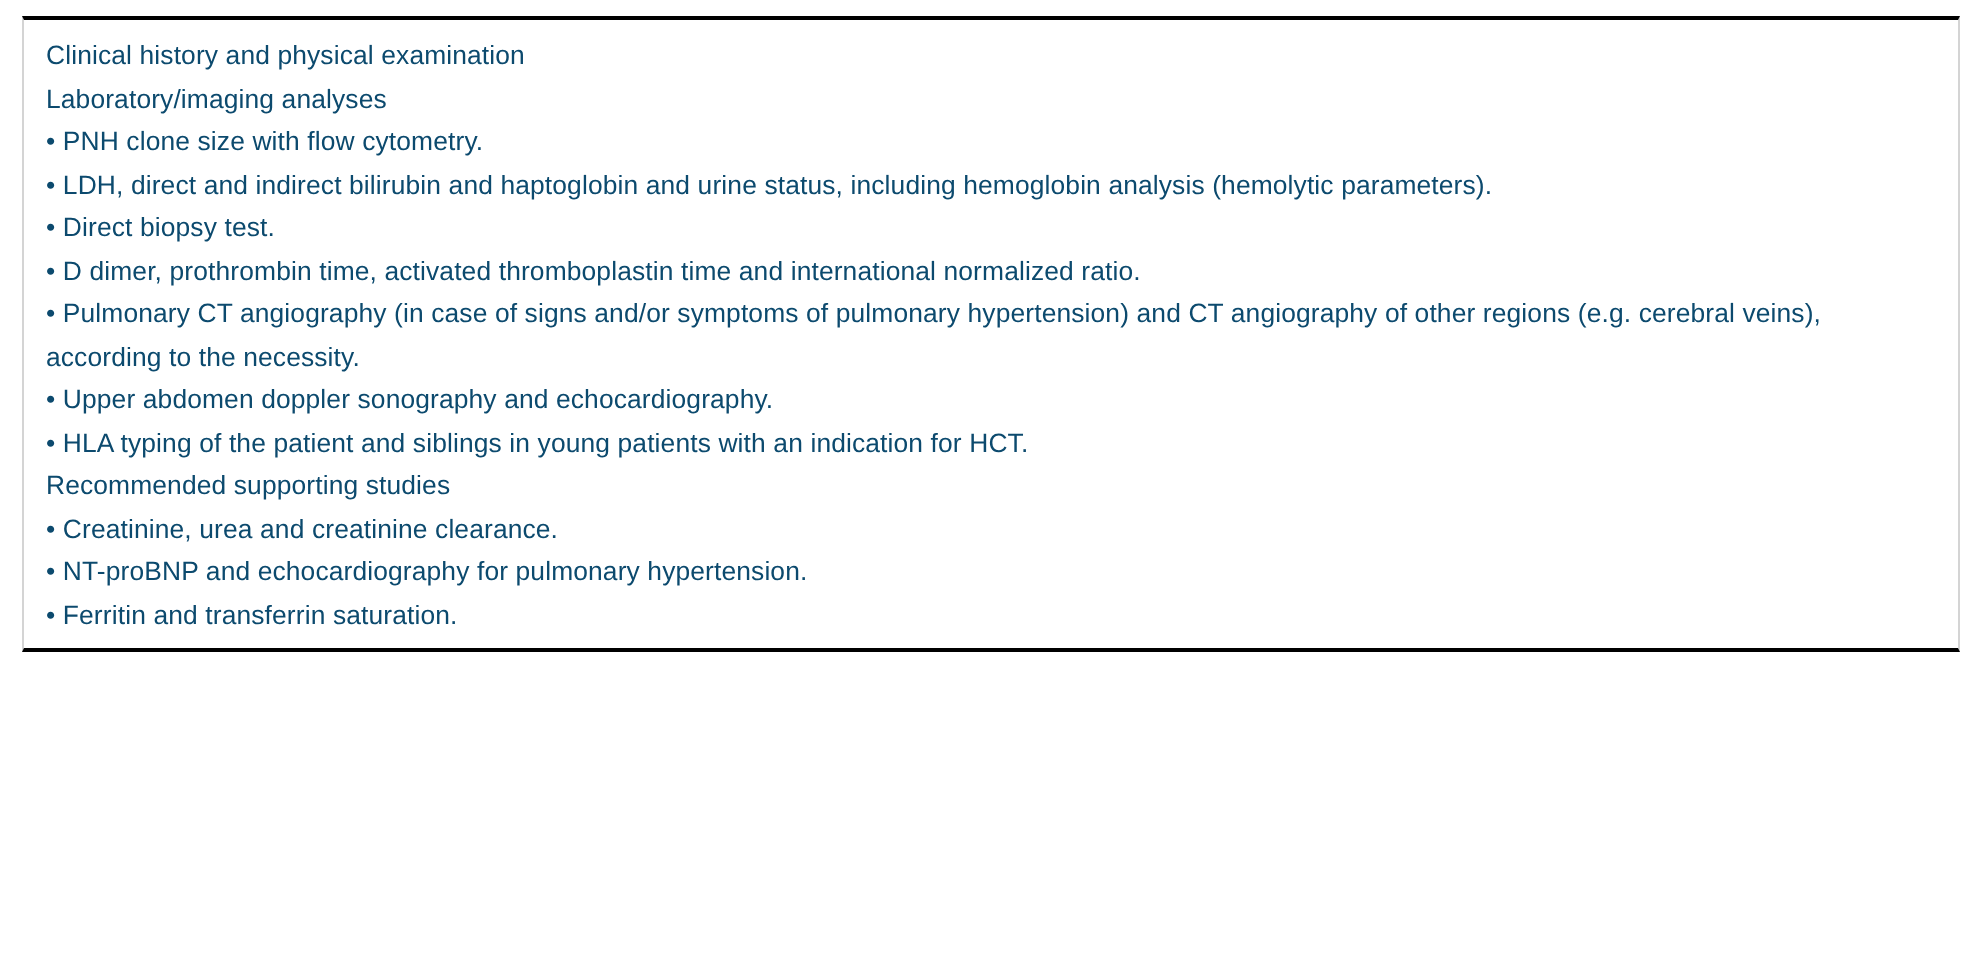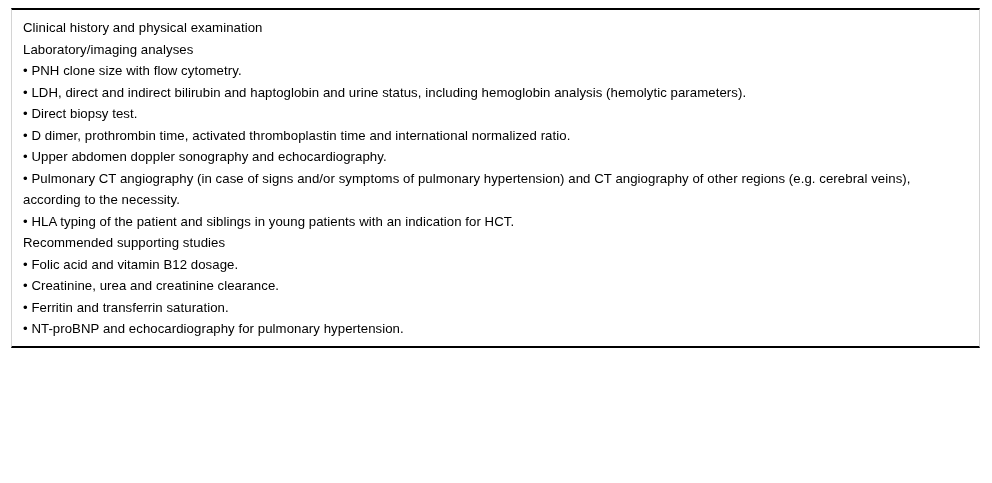--- a/index.html
+++ b/index.html
@@ -40,21 +40,21 @@
 
   .panel-body {
     padding: 0 10px 0 11px;
   }
 
   .line {
     font-size: 13.2px;
     line-height: 21.5px;
     letter-spacing: 0.005em;
     white-space: pre-wrap;
-    color: #000000;
+    color: #0c4a6e;
   }
 
   
   .line.heading {
     font-weight: 400;
   }
 
   .line.bullet {
     text-indent: 0;
   }
@@ -70,29 +70,28 @@
       <div class="section">
         <div class="line heading">Clinical history and physical examination</div>
       </div>
 
       <div class="section">
         <div class="line heading">Laboratory/imaging analyses</div>
         <div class="line bullet">• PNH clone size with flow cytometry.</div>
         <div class="line bullet">• LDH, direct and indirect bilirubin and haptoglobin and urine status, including hemoglobin analysis (hemolytic parameters).</div>
         <div class="line bullet">• Direct biopsy test.</div>
         <div class="line bullet">• D dimer, prothrombin time, activated thromboplastin time and international normalized ratio.</div>
+        <div class="line bullet">• Pulmonary CT angiography (in case of signs and/or symptoms of pulmonary hypertension) and CT angiography of other regions (e.g. cerebral veins), according to the necessity.</div>
         <div class="line bullet">• Upper abdomen doppler sonography and echocardiography.</div>
-        <div class="line bullet">• Pulmonary CT angiography (in case of signs and/or symptoms of pulmonary hypertension) and CT angiography of other regions (e.g. cerebral veins), according to the necessity.</div>
       </div>
 
       <div class="section">
         <div class="line bullet">• HLA typing of the patient and siblings in young patients with an indication for HCT.</div>
         <div class="line heading">Recommended supporting studies</div>
-        <div class="line bullet">• Folic acid and vitamin B12 dosage.</div>
         <div class="line bullet">• Creatinine, urea and creatinine clearance.</div>
+        <div class="line bullet">• NT-proBNP and echocardiography for pulmonary hypertension.</div>
         <div class="line bullet">• Ferritin and transferrin saturation.</div>
-        <div class="line bullet">• NT-proBNP and echocardiography for pulmonary hypertension.</div>
       </div>
 
     </div>
   </div>
 
 </div>
 
 </body></html>

